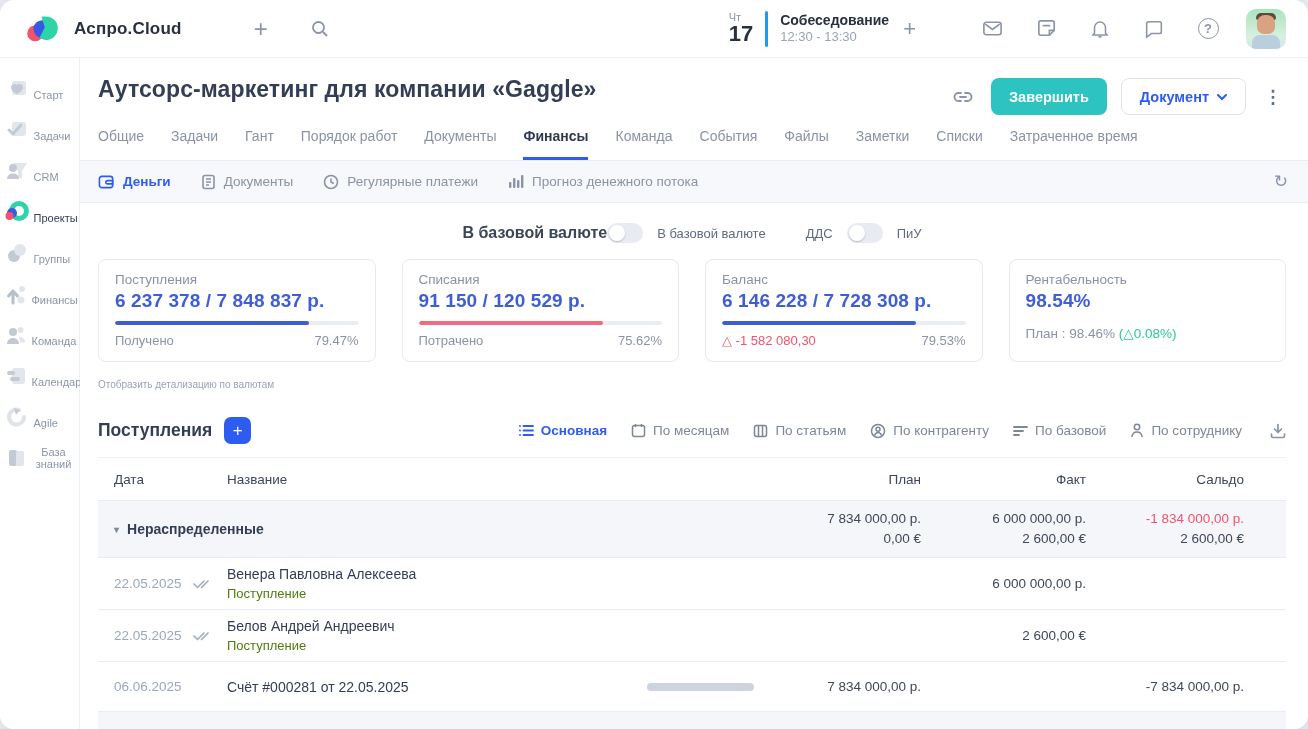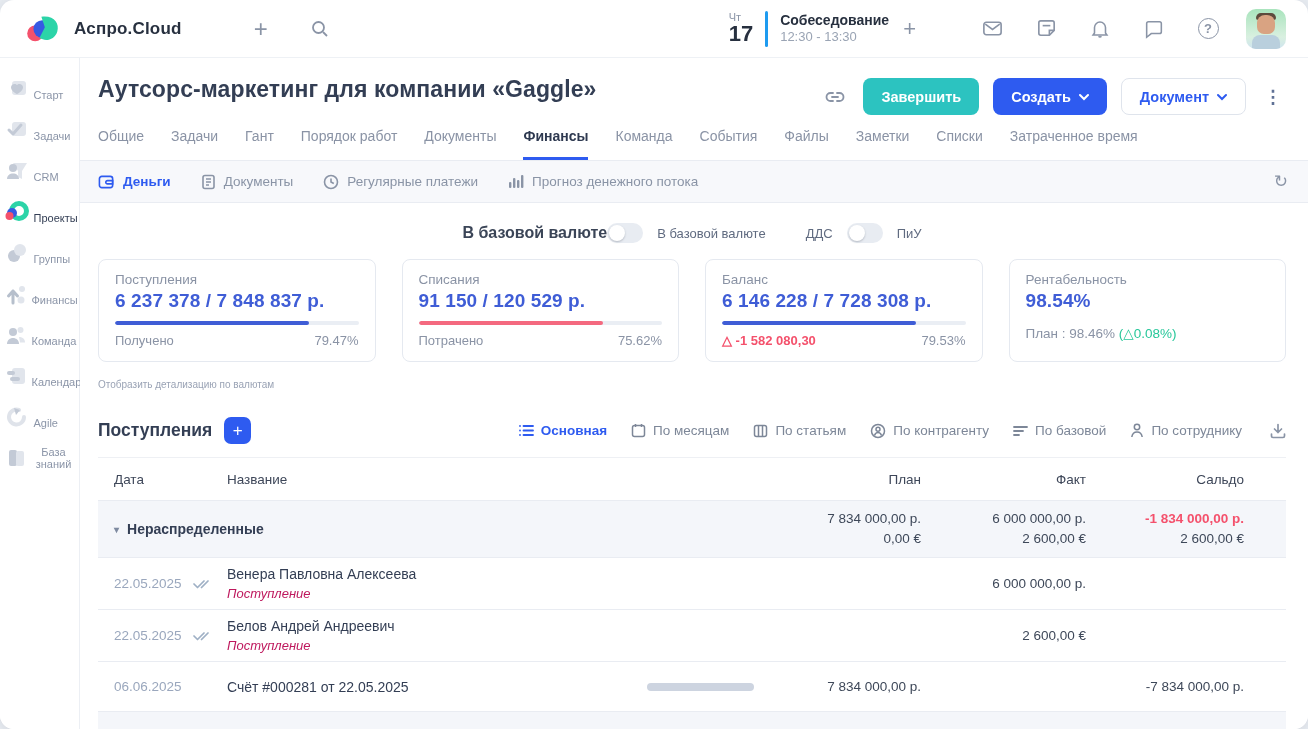--- a/index.html
+++ b/index.html
@@ -82,21 +82,21 @@
 
   .cards { display:grid; grid-template-columns:repeat(4,1fr); gap:26px; margin-top:16px; }
   .card { border:1px solid #e5e9f0; border-radius:8px; padding:12px 16px 13px; background:#fff; }
   .card-title { font-size:13.5px; color:#8a93a5; }
   .card-value { font-size:19px; font-weight:700; color:#3f5dd6; margin-top:3px; letter-spacing:.1px; }
   .card-bar { height:4px; border-radius:2px; background:#eaeef4; margin-top:9px; overflow:hidden; }
   .card-bar > div { height:100%; border-radius:2px; }
   .fill-blue { background:#3f5dd6; }
   .fill-pink { background:#f4697f; }
   .card-foot { display:flex; justify-content:space-between; margin-top:8px; font-size:13px; color:#8a93a5; }
-  .red-text { color:#f4516c;font-weight:bold; }
+  .red-text { color:#f4516c; }
   .green-text { color:#27c79a; }
   .card-plan { margin-top:13px; font-size:13.5px; color:#8a93a5; }
 
   .detail-link { margin-top:17px; font-size:10px; color:#9aa3b5; cursor:pointer; }
 
   .section-row { margin-top:27px; display:flex; align-items:center; justify-content:space-between; }
   .sec-left { display:flex; align-items:center; gap:12px; }
   .section-h2 { font-size:17.5px; font-weight:700; color:#333e54; }
   .add-btn { width:27px; height:27px; border-radius:7px; background:#2e5bf0; color:#fff; font-size:17px; display:flex; align-items:center; justify-content:center; cursor:pointer; border:none; line-height:1; }
   .views { display:flex; align-items:center; gap:24px; }
@@ -112,21 +112,21 @@
   .c-date { padding-left:16px; }
   .num { text-align:right; color:#3e4859; font-size:13.5px; }
   .c-saldo { padding-right:42px; }
   .group-row { background:#f4f6fa; min-height:57px; padding:8px 0; }
   .group-name { grid-column:1 / 4; padding-left:16px; display:flex; align-items:center; gap:8px; font-size:14px; font-weight:600; color:#333e54; }
   .tri { font-size:10px; color:#7e8aa0; }
   .two-line div { line-height:20px; }
   .row { min-height:50px; padding:7px 0; }
   .date-txt { color:#9aa7bd; font-size:13.5px; }
   .name-main { font-size:14px; color:#333e54; line-height:18px; }
-  .name-sub { font-size:13px; color:#be185d; line-height:17px; margin-top:2px;font-style:italic; }
+  .name-sub { font-size:13px; color:#4d7c0f; line-height:17px; margin-top:2px; }
   .pill { width:107px; height:8px; border-radius:4px; background:#cdd4e0; justify-self:start; margin-left:6px; }
   .bottom-band { height:17px; background:#f4f6fa; }
 
   svg { display:block; }
 </style>
 </head>
 <body>
 
 <div class="window">
 
@@ -305,28 +305,20 @@
           <h1 class="page-title">Аутсорс-маркетинг для компании «Gaggle»</h1>
           <div class="actions">
             <span class="link-btn">
               <svg width="24" height="24" viewBox="0 0 24 24" fill="none" stroke="currentColor" stroke-width="1.8" stroke-linecap="round">
                 <path d="M10 8 H7.5 a4 4 0 0 0 0 8 H10"></path>
                   <path d="M14 8 h2.5 a4 4 0 0 1 0 8 H14"></path>
                   <line x1="9" y1="12" x2="15" y2="12"></line>
               </svg>
             </span>
             <button class="btn btn-teal">Завершить</button>
-            <button class="btn btn-blue">
-              <span>Создать</span>
-              <span class="chev">
-                <svg width="10" height="10" viewBox="0 0 10 10" fill="none" stroke="#fff" stroke-width="2" stroke-linecap="round">
-                    <polyline points="1,3 5,7 9,3"></polyline>
-                  </svg>
-              </span>
-            </button>
             <button class="btn btn-outline">
               <span>Документ</span>
               <span class="chev">
                 <svg width="10" height="10" viewBox="0 0 10 10" fill="none" stroke="#2e5bf0" stroke-width="2" stroke-linecap="round">
                     <polyline points="1,3 5,7 9,3"></polyline>
                   </svg>
               </span>
             </button>
             <span class="kebab">⋮</span>
           </div>

